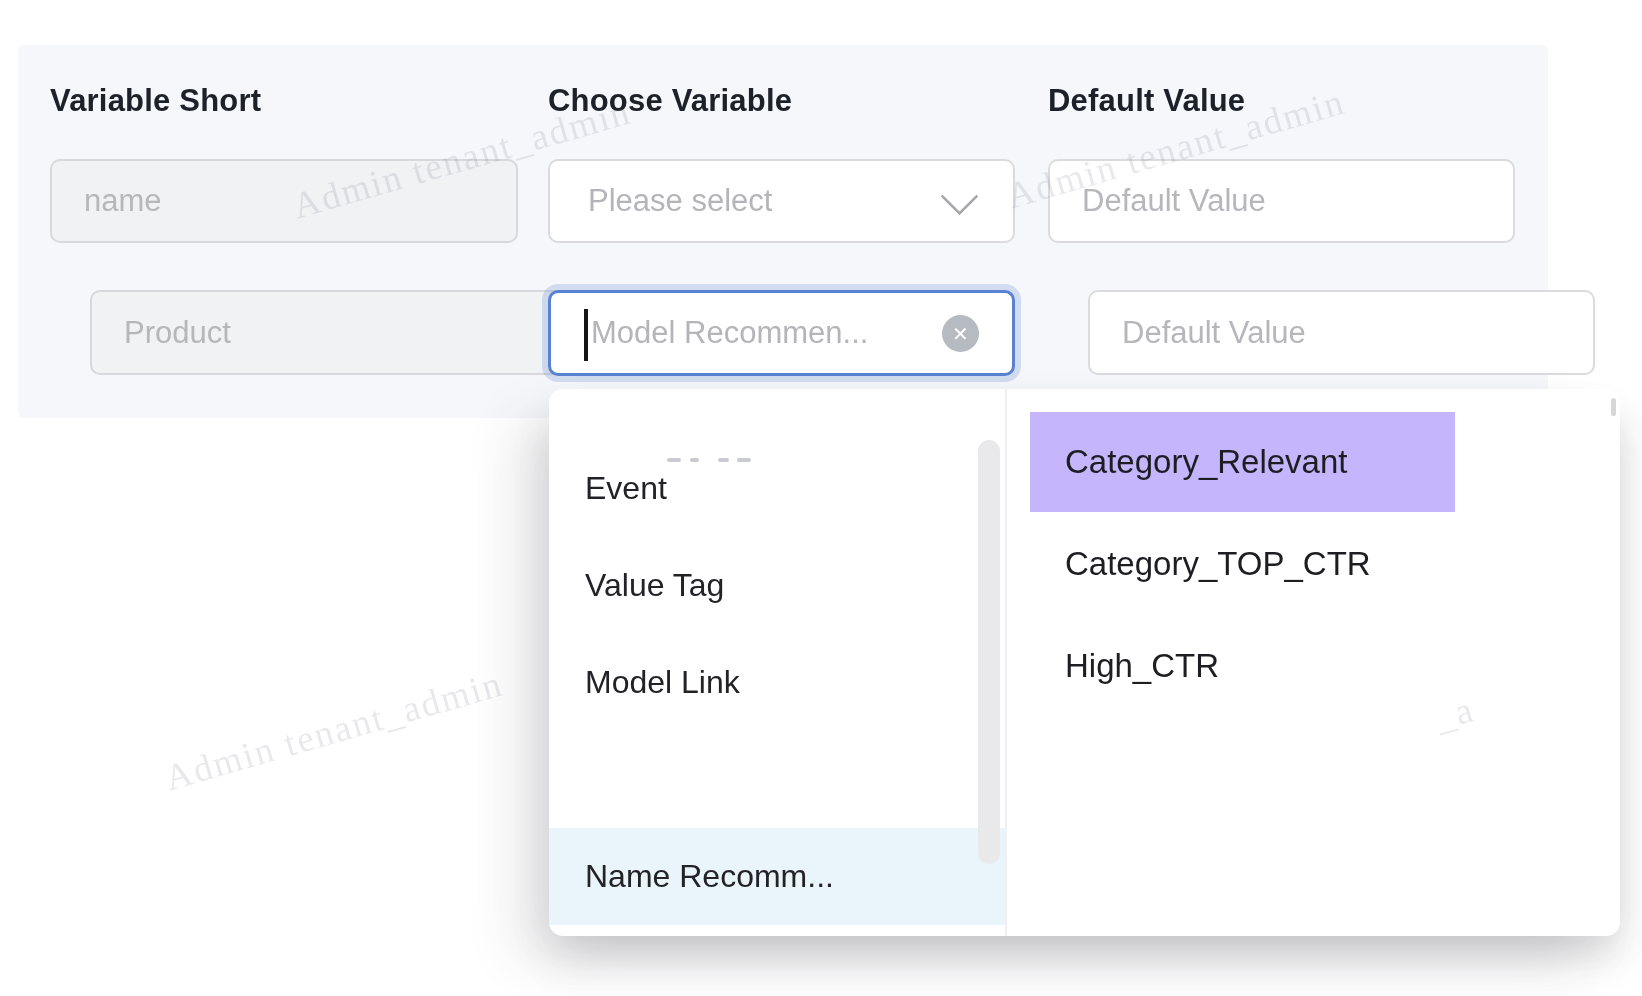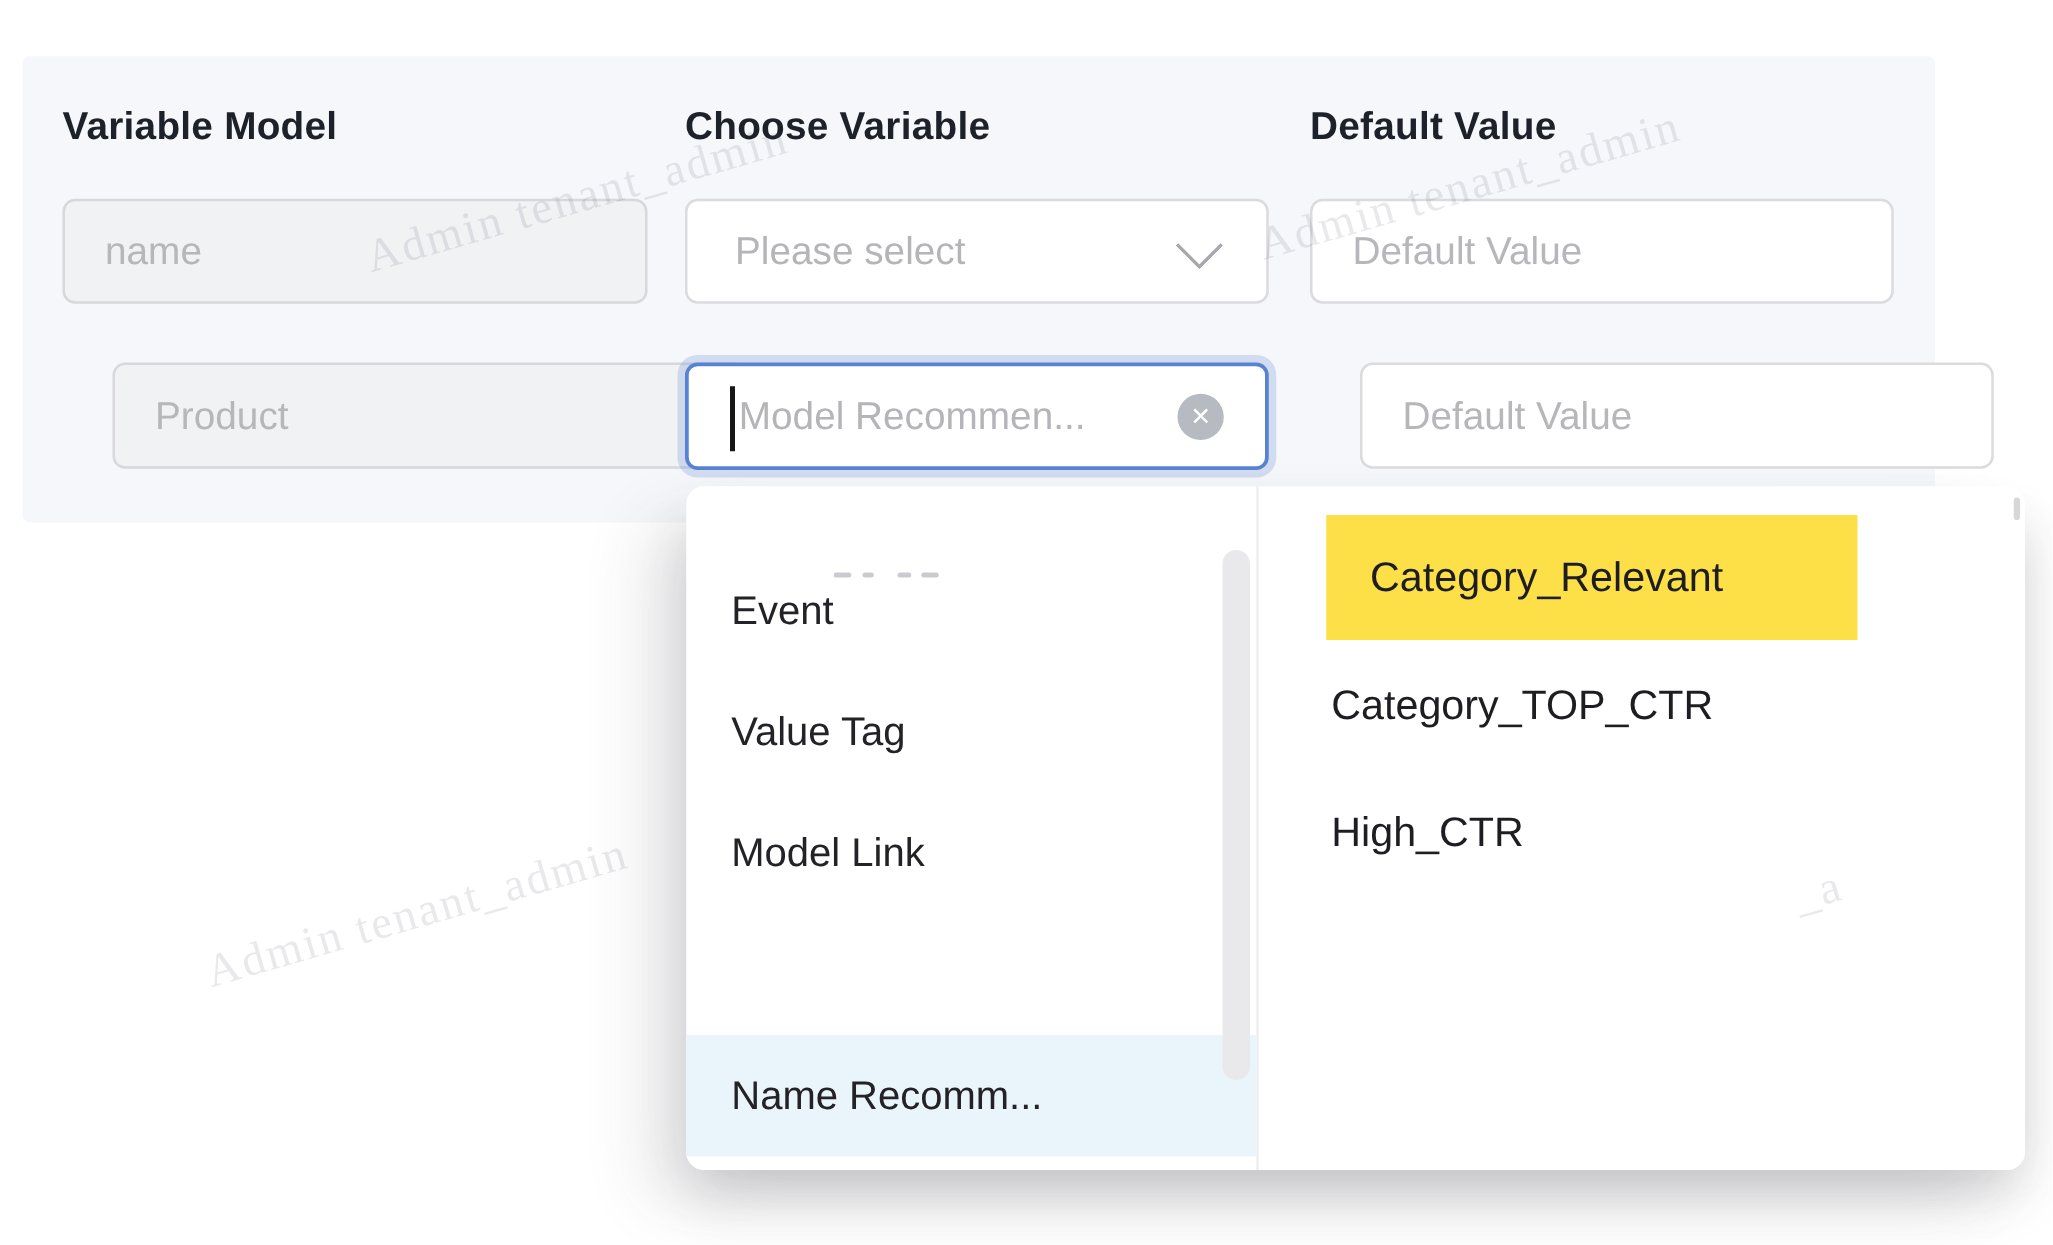--- a/index.html
+++ b/index.html
@@ -84,38 +84,38 @@
     background:#e9e9ec;border-radius:11px;
   }
   .col-divider{
     position:absolute;left:456px;top:0;width:2px;height:100%;background:#f0f0f3;
   }
   .submenu-item{
     position:absolute;left:481px;width:425px;height:100px;
     display:flex;align-items:center;padding-left:35px;box-sizing:border-box;
     font-size:33px;font-weight:500;color:#1e1e22;cursor:pointer;white-space:nowrap;
   }
-  .submenu-item.active{background:#fde047;margin-left:31px;}
+  .submenu-item.active{background:#c4b5fd;}
   .submenu-scrollbar{
     position:absolute;left:1062px;top:9px;width:5px;height:18px;
     background:#d7d7da;border-radius:3px;
   }
   
   .wm-layer{position:absolute;inset:0;z-index:10;pointer-events:none;}
   .wm{
     position:absolute;font-family:"Liberation Serif","DejaVu Serif",serif;
     font-size:37px;color:rgba(88,88,110,.13);letter-spacing:2px;white-space:nowrap;
     transform:rotate(-16deg);transform-origin:0 0;
   }
 </style>
 </head>
 <body>
 
 <div class="form-panel">
-  <div class="form-label col1">Variable Model</div>
+  <div class="form-label col1">Variable Short</div>
   <div class="form-label col2">Choose Variable</div>
   <div class="form-label col3">Default Value</div>
 
   <div class="fieldwrap col1 row1">
     <input class="box disabled" type="text" placeholder="name" style="">
   </div>
   <div class="box select col2 row1">
     <span class="sel-text" style="padding-left:0;text-align:center;">Please select</span>
     <span class="chev-down"></span>
   </div>

